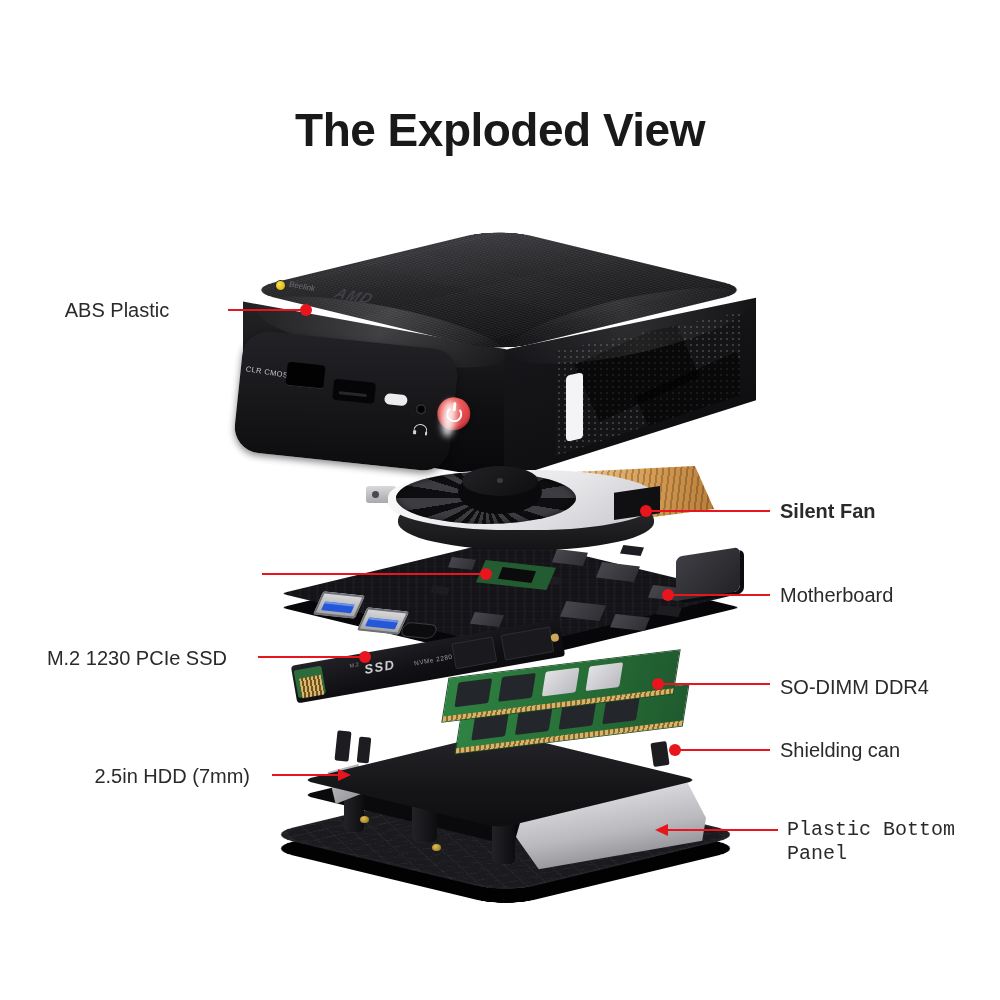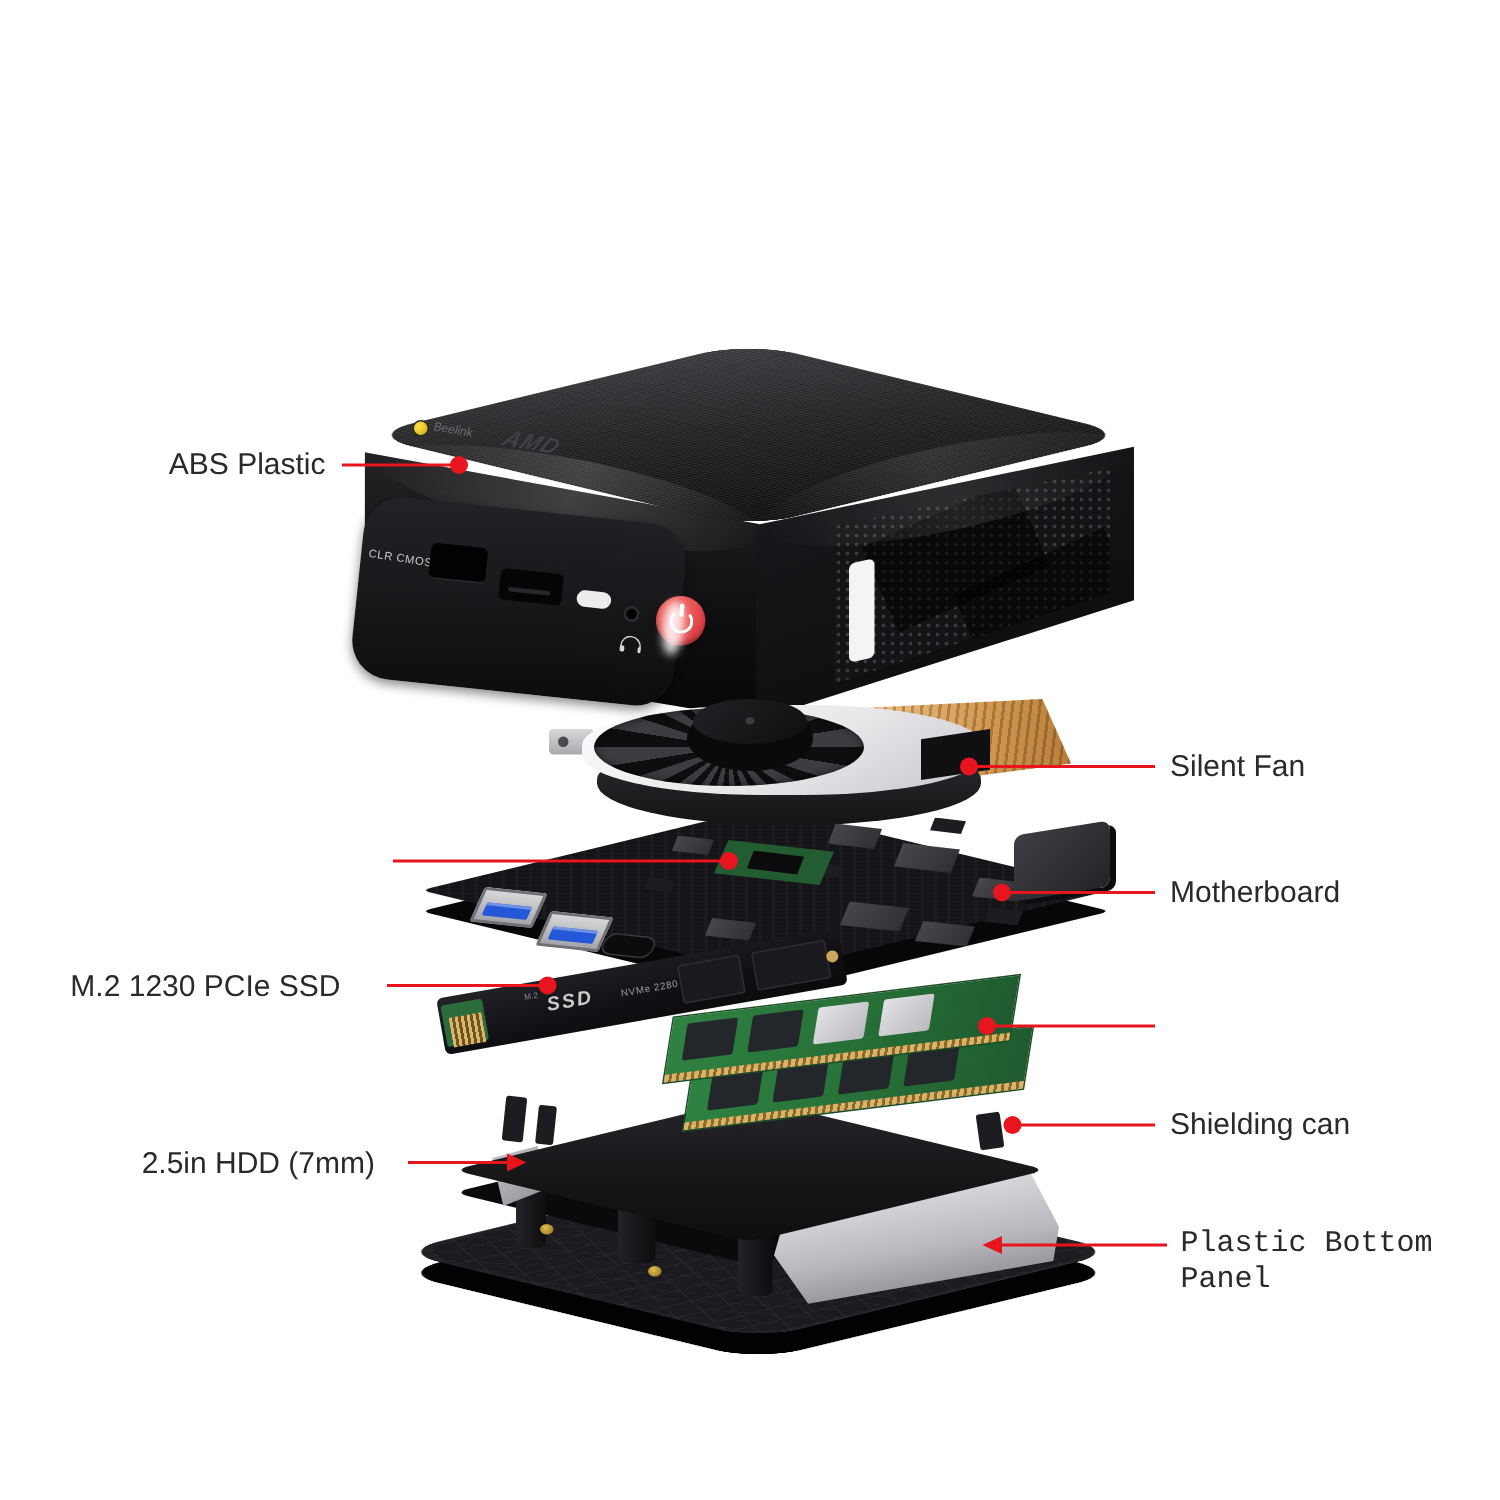--- a/index.html
+++ b/index.html
@@ -190,20 +190,21 @@
     background:linear-gradient(170deg,#f1f1f3 8%,#d4d4d8 30%,#b9b9be 55%,#8f8f94 80%,#6e6e73);}
   .hdd-bracket{left:328px;top:764px;width:38px;height:40px;z-index:6;
     clip-path:polygon(0 20%,80% 0,100% 70%,20% 100%);
     background:linear-gradient(140deg,#c7c7cb,#8e8e93);}
 </style>
 </head>
 <body>
 
 <div class="stage">
 
+  <div class="title">The Exploded View</div>
 
   <div class="abs iso case-lid"></div>
   <div class="abs lid-gloss-l"></div>
   <div class="abs lid-gloss-r"></div>
   <div class="abs logo-dot"></div>
   <div class="abs brand-text">Beelink</div>
   <div class="abs amd-text">AMD</div>
   <div class="abs case-face-left"></div>
   <div class="abs case-face-right"></div>
   <div class="abs mesh">
@@ -295,40 +296,41 @@
   <div class="abs iso panel-under"></div>
   <div class="abs iso panel"></div>
   <div class="pillar" style="left:412px;top:786px;width:25px;height:56px;"></div>
   <div class="pillar" style="left:492px;top:802px;width:23px;height:62px;"></div>
   <div class="pillar" style="left:344px;top:790px;width:20px;height:42px;"></div>
   <div class="screw" style="left:360px;top:816px;"></div>
   <div class="screw" style="left:432px;top:844px;"></div>
   <div class="abs hdd"></div>
   <div class="abs hdd-bracket"></div>
 
-  <div class="callout-text left-side" style="left:17px;top:298px;width:200px;">ABS Plastic</div>
+  <div class="callout-text left-side" style="left:17px;top:298px;width:200px;text-align:center;">ABS Plastic</div>
   <div class="leader" style="left:228px;top:309px;width:78px;"></div>
   <div class="dot" style="left:300px;top:304px;"></div>
 
-  <div class="callout-text right-side" style="left:780px;top:499px;">Silent Fan</div>
+  <div class="callout-text right-side" style="left:780px;top:499px;font-weight:bold;">Silent Fan</div>
   <div class="leader" style="left:646px;top:510px;width:124px;"></div>
   <div class="dot" style="left:640px;top:505px;"></div>
 
   <div class="leader" style="left:262px;top:573px;width:224px;"></div>
   <div class="dot" style="left:480px;top:568px;"></div>
 
   <div class="callout-text right-side" style="left:780px;top:583px;">Motherboard</div>
   <div class="leader" style="left:668px;top:594px;width:102px;"></div>
   <div class="dot" style="left:662px;top:589px;"></div>
 
   <div class="callout-text left-side" style="left:27px;top:646px;width:200px;">M.2 1230 PCIe SSD</div>
   <div class="leader" style="left:258px;top:656px;width:107px;"></div>
   <div class="dot" style="left:359px;top:651px;"></div>
 
   <div class="callout-text right-side two-line" style="left:780px;top:672px;">
+    <span>SO-DIMM DDR4</span>
   </div>
   <div class="leader" style="left:658px;top:683px;width:112px;"></div>
   <div class="dot" style="left:652px;top:678px;"></div>
 
   <div class="callout-text right-side" style="left:780px;top:738px;">Shielding can</div>
   <div class="leader" style="left:675px;top:749px;width:95px;"></div>
   <div class="dot" style="left:669px;top:744px;"></div>
 
   <div class="callout-text left-side" style="left:50px;top:764px;width:200px;">2.5in HDD (7mm)</div>
   <div class="leader" style="left:272px;top:774px;width:68px;"></div>

